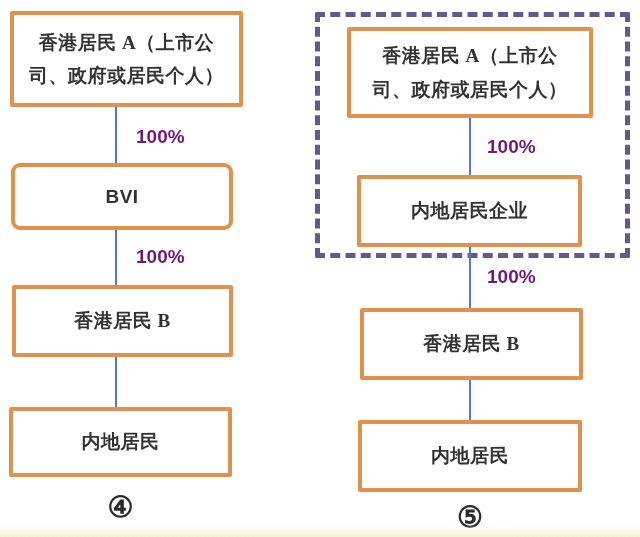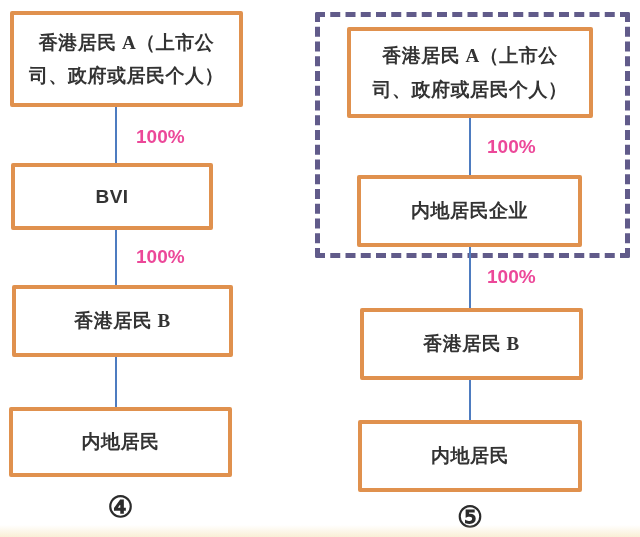--- a/index.html
+++ b/index.html
@@ -34,21 +34,21 @@
   }
   .connector {
     position: absolute;
     width: 2px;
     background: #4e7cc0;
   }
   .edge-label {
     position: absolute;
     font-family: "Liberation Sans", "DejaVu Sans", sans-serif;
     font-size: 19px;
-    color: #ec4899;
+    color: #701a75;
   }
   .group-box {
     position: absolute;
     box-sizing: border-box;
     border: 5px dashed #615b8a;
     border-radius: 2px;
     background: transparent;
   }
   .caption {
     position: absolute;
@@ -70,21 +70,21 @@
 <body>
 
 <div class="canvas">
 
   <div class="node" style="left:10px; top:11px; width:233px; height:96px;">香港居民 A（上市公
 司、政府或居民个人）</div>
 
   <div class="connector" style="left:115px; top:107px; height:56px;"></div>
   <div class="edge-label" style="left:136px; top:126px;">100%</div>
 
-  <div class="node" style="left:11px; top:163px; width:202px; height:67px; font-family:'Liberation Sans','DejaVu Sans',sans-serif;">BVI</div>
+  <div class="node" style="left:11px; top:163px; width:222px; height:67px; font-family:'Liberation Sans','DejaVu Sans',sans-serif;border-radius:9px;">BVI</div>
 
   <div class="connector" style="left:115px; top:230px; height:55px;"></div>
   <div class="edge-label" style="left:136px; top:246px;">100%</div>
 
   <div class="node" style="left:12px; top:285px; width:221px; height:72px;">香港居民 B</div>
 
   <div class="connector" style="left:115px; top:357px; height:50px;"></div>
 
   <div class="node" style="left:9px; top:407px; width:223px; height:70px;">内地居民</div>
 

